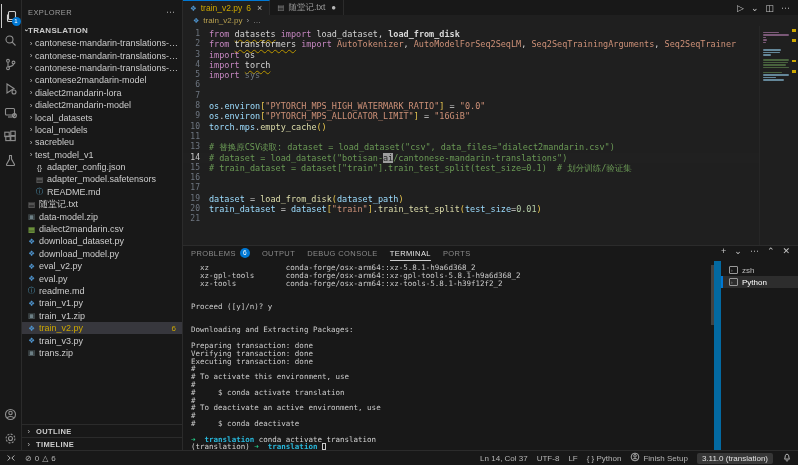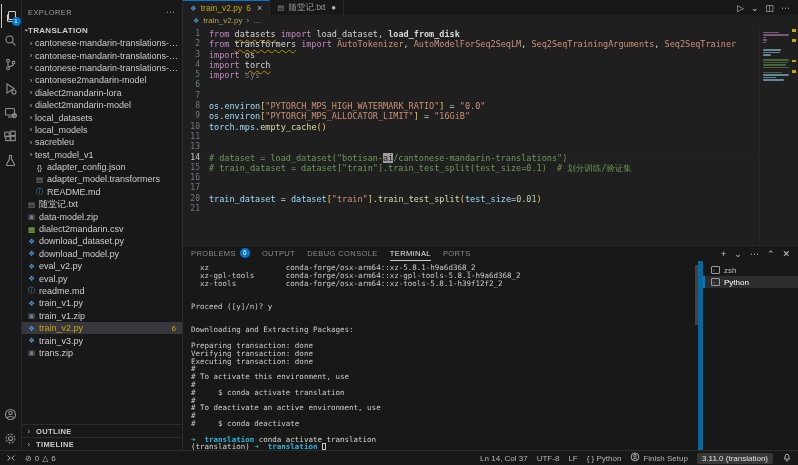--- a/index.html
+++ b/index.html
@@ -75,35 +75,35 @@
   .tk-u{color:#d4d4d4; text-decoration:underline wavy #b89500; text-decoration-thickness:1px; text-underline-offset:2px;text-align:center;}
   .tk-sel{background:#9e9e9e; color:#1f1f1f;}
   .minimap { width:32px; background:#1f1f1f; border-left:1px solid #262626; padding-top:5px; cursor:pointer; }
   .mm-bar { height:1.6px; margin:0.9px 0 0.9px 3px; opacity:.55; border-radius:1px; }
   .ruler { width:7px; position:relative; background:#1f1f1f; cursor:pointer; }
   .ruler .mark { position:absolute; left:1px; width:4px; height:2.5px; background:#cca700; }
 
   
   .panel { height:205px; background:#181818; border-top:1px solid #2b2b2b;
     display:flex; flex-direction:column; }
-  .panel-head { height:15px; display:flex; align-items:center; padding:0 8px; }
+  .panel-head { height:15px; display:flex; align-items:flex-start; padding:0 8px; }
   .ptab { font-size:7.5px; letter-spacing:.4px; color:#8a8a8a; margin-right:12px; height:15px;
     display:flex; align-items:center; gap:4px; cursor:pointer; border-bottom:1px solid transparent; }
   .ptab.active { color:#e7e7e7; border-bottom:1px solid #cccccc; }
   .ptab .p-badge { background:#0078d4; color:#fff; border-radius:6px; min-width:10px; height:10px;
     font-size:6.5px; line-height:10px; text-align:center; padding:0 2px; }
   .panel-actions { margin-left:auto; display:flex; gap:8px; color:#c6c6c6; font-size:9px; }
   .panel-actions span { cursor:pointer; }
   .panel-body { flex:1; display:flex; min-height:0; }
   .term { flex:1; padding:3px 0 0 8px; font-family:"DejaVu Sans Mono", monospace;
     font-size:7.5px; line-height:7.8px; white-space:pre; color:#cccccc; overflow:hidden; }
   .term .tk-g{color:#23d18b} .term .tk-cy{color:#29b8db; font-weight:bold}
   .term .tk-cur{display:inline-block; width:4px; height:7px; border:1px solid #cccccc; vertical-align:-1px;}
   .term-scrollbar { width:3px; background:#424242; height:60px; margin-top:4px; cursor:pointer; }
-  .term-list { width:100px; border-left:5px solid #0369a1; padding-top:3px; font-size:8px; }
+  .term-list { width:84px; border-left:7px solid #0369a1; padding-top:3px; font-size:8px; }
   .tl-row { height:12px; display:flex; align-items:center; gap:4px; padding-left:6px;
     color:#bbbbbb; cursor:pointer; border-left:2px solid transparent; }
   .tl-row.sel { background:#2d2d2d; color:#ffffff; border-left:2px solid #0078d4; }
   .term-ico { width:9px; height:8px; border:1px solid #9a9a9a; border-radius:1px; font-size:5px;
     line-height:6px; text-align:left; padding-left:1px; color:#9a9a9a; }
 
   
   .statusbar { height:15px; background:#181818; border-top:1px solid #2b2b2b;
     display:flex; align-items:center; font-size:8px; color:#b5b5b5; padding:0 6px; }
   .st-item { display:flex; align-items:center; gap:3px; margin-right:9px; cursor:pointer; white-space:nowrap; }
@@ -232,21 +232,21 @@
           <div class="trow" style="padding-left: 5px;">
             <span class="chev">›</span>
             <span class="lbl">test_model_v1</span>
           </div>
           <div class="trow" style="padding-left: 13px;">
             <span class="fico" style="color: rgb(204, 204, 204);">{}</span>
             <span class="lbl">adapter_config.json</span>
           </div>
           <div class="trow" style="padding-left: 13px;">
             <span class="fico" style="color: rgb(138, 138, 138);">▤</span>
-            <span class="lbl">adapter_model.transformers</span>
+            <span class="lbl">adapter_model.safetensors</span>
           </div>
           <div class="trow" style="padding-left: 13px;">
             <span class="fico" style="color: rgb(81, 154, 186);">ⓘ</span>
             <span class="lbl">README.md</span>
           </div>
           <div class="trow" style="padding-left: 5px;">
             <span class="fico" style="color: rgb(138, 138, 138);">▤</span>
             <span class="lbl">随堂记.txt</span>
           </div>
           <div class="trow" style="padding-left: 5px;">
@@ -346,25 +346,26 @@
             <div class="cl"><span class="ln">2</span><span><span class="tk-k">from </span><span class="tk-u">transformers</span><span class="tk-k"> import </span><span class="tk-t">AutoTokenizer</span><span class="tk-d">, </span><span class="tk-t">AutoModelForSeq2SeqLM</span><span class="tk-d">, </span><span class="tk-t">Seq2SeqTrainingArguments</span><span class="tk-d">, </span><span class="tk-t">Seq2SeqTrainer</span></span></div>
             <div class="cl"><span class="ln">3</span><span><span class="tk-k">import </span><span class="tk-d">os</span></span></div>
             <div class="cl"><span class="ln">4</span><span><span class="tk-k">import </span><span class="tk-u">torch</span></span></div>
             <div class="cl"><span class="ln">5</span><span><span class="tk-k">import </span><span class="tk-x">sys</span></span></div>
             <div class="cl"><span class="ln">6</span><span></span></div>
             <div class="cl"><span class="ln">7</span><span></span></div>
             <div class="cl"><span class="ln">8</span><span><span class="tk-v">os</span><span class="tk-d">.</span><span class="tk-v">environ</span><span class="tk-b">[</span><span class="tk-s">"PYTORCH_MPS_HIGH_WATERMARK_RATIO"</span><span class="tk-b">]</span><span class="tk-d"> = </span><span class="tk-s">"0.0"</span></span></div>
             <div class="cl"><span class="ln">9</span><span><span class="tk-v">os</span><span class="tk-d">.</span><span class="tk-v">environ</span><span class="tk-b">[</span><span class="tk-s">"PYTORCH_MPS_ALLOCATOR_LIMIT"</span><span class="tk-b">]</span><span class="tk-d"> = </span><span class="tk-s">"16GiB"</span></span></div>
             <div class="cl"><span class="ln">10</span><span><span class="tk-v">torch</span><span class="tk-d">.</span><span class="tk-v">mps</span><span class="tk-d">.</span><span class="tk-f">empty_cache</span><span class="tk-b">()</span></span></div>
             <div class="cl"><span class="ln">11</span><span></span></div>
-            <div class="cl"><span class="ln">13</span></div>
+            <div class="cl"><span class="ln">13</span><span><span class="tk-c"># 替换原CSV读取: dataset = load_dataset("csv", data_files="dialect2mandarin.csv")</span></span></div>
             <div class="cl cur"><span class="ln">14</span><span><span class="tk-c"># dataset = load_dataset("botisan-</span><span class="tk-sel">ai</span><span class="tk-c">/cantonese-mandarin-translations")</span></span></div>
             <div class="cl"><span class="ln">15</span><span><span class="tk-c"># train_dataset = dataset["train"].train_test_split(test_size=0.1)  # 划分训练/验证集</span></span></div>
             <div class="cl"><span class="ln">16</span><span></span></div>
             <div class="cl"><span class="ln">17</span></div>
+            <div class="cl"><span class="ln">19</span><span><span class="tk-v">dataset</span><span class="tk-d"> = </span><span class="tk-f">load_from_disk</span><span class="tk-b">(</span><span class="tk-v">dataset_path</span><span class="tk-b">)</span></span></div>
             <div class="cl"><span class="ln">20</span><span><span class="tk-v">train_dataset</span><span class="tk-d"> = </span><span class="tk-v">dataset</span><span class="tk-b">[</span><span class="tk-s">"train"</span><span class="tk-b">]</span><span class="tk-d">.</span><span class="tk-f">train_test_split</span><span class="tk-b">(</span><span class="tk-v">test_size</span><span class="tk-d">=</span><span class="tk-n">0.01</span><span class="tk-b">)</span></span></div>
             <div class="cl"><span class="ln">21</span><span></span></div>
           </div>
         <div class="minimap" id="minimap">
             <div class="mm-bar" style="width: 16.17px; background: rgb(197, 134, 192);"></div>
             <div class="mm-bar" style="width: 26px; background: rgb(197, 134, 192);"></div>
             <div class="mm-bar" style="width: 2.97px; background: rgb(197, 134, 192);"></div>
             <div class="mm-bar" style="width: 3.96px; background: rgb(197, 134, 192);"></div>
             <div class="mm-bar" style="width: 3.3px; background: rgb(197, 134, 192);"></div>
             <div class="mm-bar" style="width: 0px; background: transparent;"></div>

